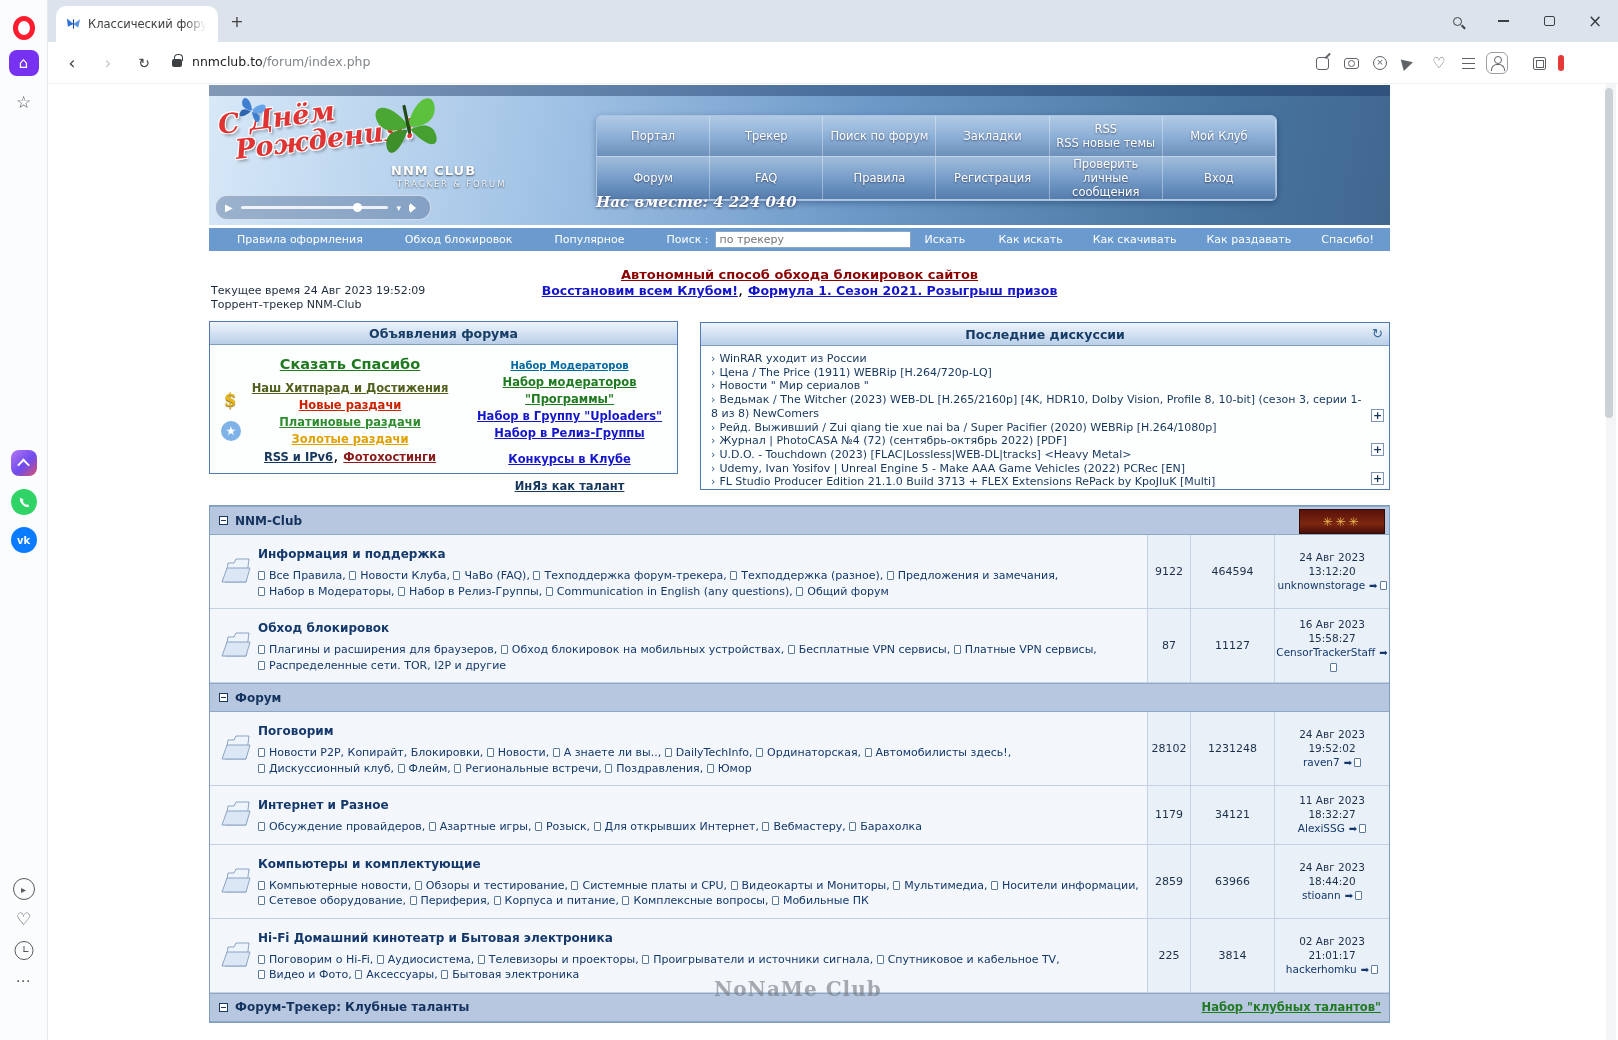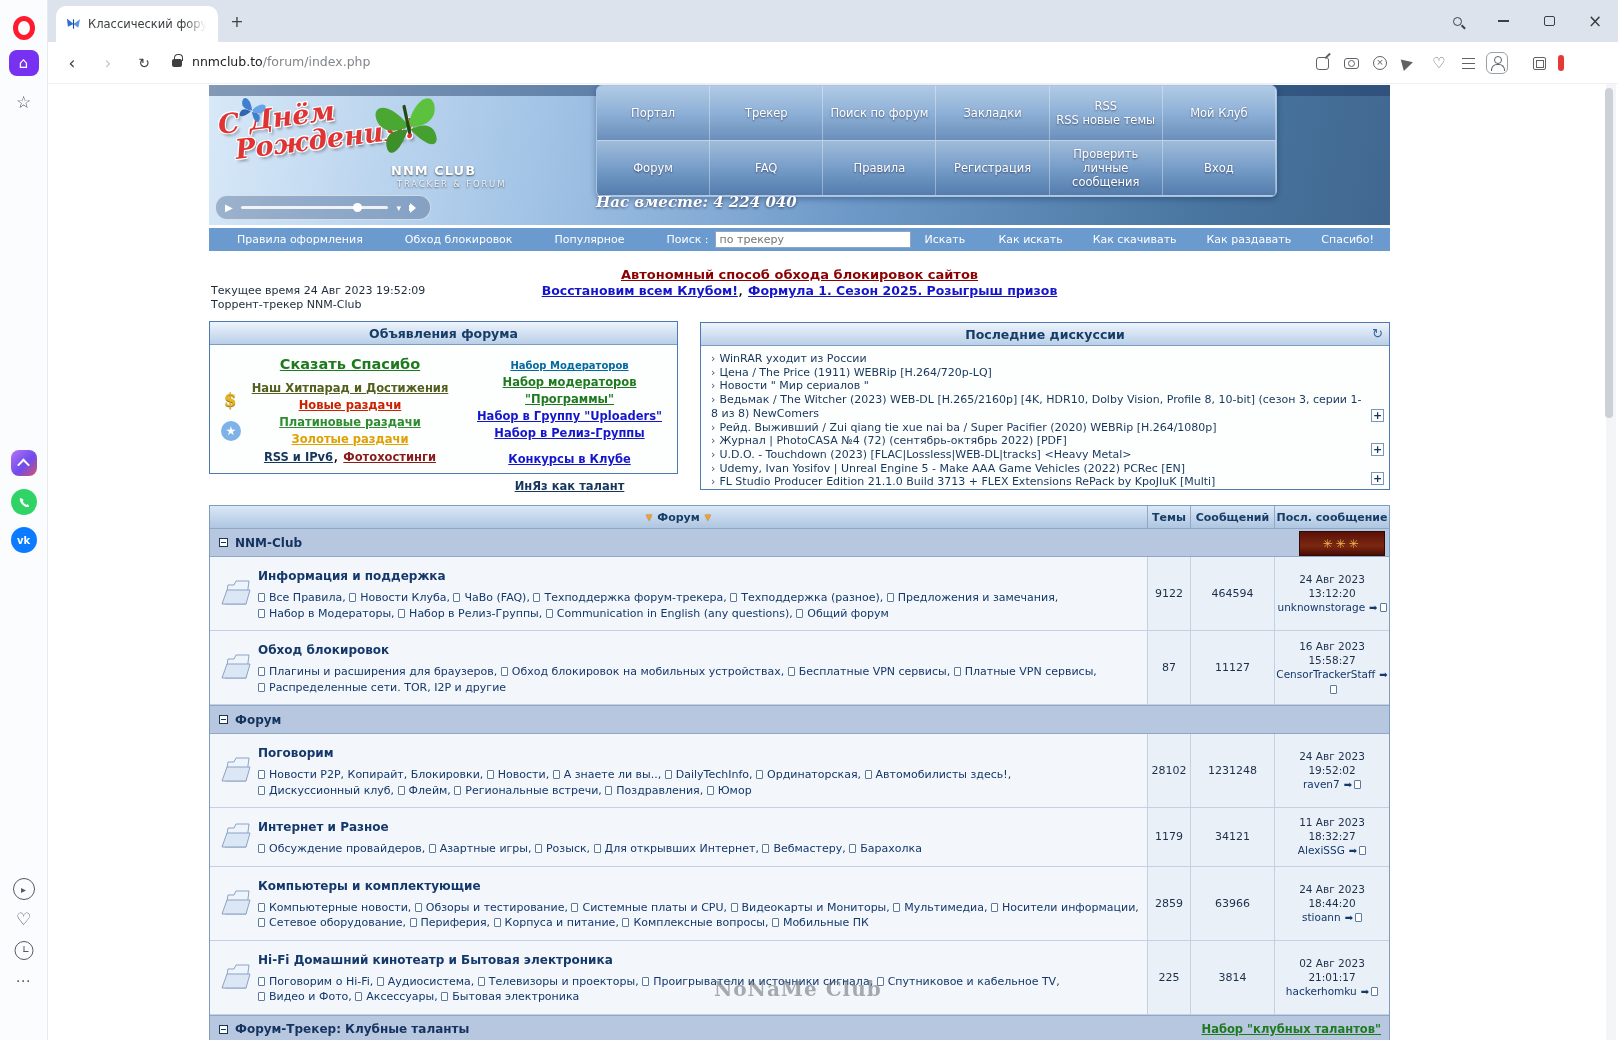--- a/index.html
+++ b/index.html
@@ -76,21 +76,21 @@
   .nnm-t1{position:absolute;left:180px;top:72px;color:#fff;font-weight:bold;font-size:13px;text-shadow:0 1px 2px rgba(0,0,0,.6);letter-spacing:1px}
   .nnm-t2{position:absolute;left:186px;top:88px;color:#f0f4f8;font-size:8.5px;letter-spacing:1.8px;text-shadow:0 1px 2px rgba(0,0,0,.6)}
   .player{position:absolute;left:6px;top:110px;width:216px;height:25px;border:1px solid rgba(255,255,255,.6);border-radius:12px;background:rgba(25,55,105,.30);display:flex;align-items:center;padding:0 9px;color:#fff}
   .pl-play{font-size:10px;cursor:pointer}
   .pl-track{flex:1;height:3px;background:rgba(255,255,255,.85);margin:0 8px;border-radius:2px;position:relative;cursor:pointer}
   .pl-dot{position:absolute;right:18%;top:-3px;width:9px;height:9px;background:#fff;border-radius:50%}
   .pl-dd{font-size:9px;margin-right:8px;cursor:pointer}
   .spk{display:flex;align-items:center;cursor:pointer}
   .spk b{width:3px;height:6px;background:#fff;display:block}
   .spk i{width:0;height:0;border:5px solid transparent;border-right:6px solid #fff;margin-left:-2px;transform:rotate(180deg)}
-  .nav-wrap{position:absolute;left:387px;top:0;width:681px;height:112px;border:1px solid #a9c4e2;border-radius:6px;background:linear-gradient(180deg,#8fb3da,#5d89bb);box-shadow:0 2px 6px rgba(10,30,70,.35);display:grid;grid-template-columns:repeat(6,1fr);grid-template-rows:1fr 1fr;overflow:hidden}
+  .nav-wrap{position:absolute;left:387px;top:30px;width:681px;height:86px;border:1px solid #a9c4e2;border-radius:6px;background:linear-gradient(180deg,#8fb3da,#5d89bb);box-shadow:0 2px 6px rgba(10,30,70,.35);display:grid;grid-template-columns:repeat(6,1fr);grid-template-rows:1fr 1fr;overflow:hidden}
   .nav-btn{border-right:1px solid rgba(255,255,255,.35);border-bottom:1px solid rgba(255,255,255,.35);display:flex;flex-direction:column;align-items:center;justify-content:center;color:#fff;font-size:11.5px;text-shadow:0 1px 2px rgba(0,0,40,.55);cursor:pointer;background:linear-gradient(180deg,rgba(255,255,255,.30),rgba(255,255,255,.08) 52%,rgba(0,10,40,.10));text-align:center;line-height:14px}
   .counter{position:absolute;left:387px;top:108px;width:681px;text-align:left;font-family:"DejaVu Serif",serif;font-style:italic;font-weight:bold;font-size:15px;color:#fff;text-shadow:0 1px 3px rgba(0,0,40,.6)}
 
   
   .site-toolbar{position:absolute;left:0;top:144px;width:1181px;height:23px;background:#6b9ace;display:flex;align-items:center;color:#fff;font-size:11px;padding:0 16px 0 28px}
   .tb-link{color:#fff;text-decoration:none;cursor:pointer;white-space:nowrap}
   #tb-left .tb-link{margin-right:42px}
   #tb-right{margin-left:auto}
   #tb-right .tb-link{margin-left:30px}
   .tb-label{margin-right:6px;white-space:nowrap}
@@ -329,21 +329,21 @@
         <span id="tb-right"><a class="tb-link">Как искать</a><a class="tb-link">Как скачивать</a><a class="tb-link">Как раздавать</a><a class="tb-link">Спасибо!</a></span>
       </div>
 
       <div class="time-block">
         <div>Текущее время 24 Авг 2023 19:52:09</div>
         <div>Торрент-трекер NNM-Club</div>
       </div>
       <div class="banners">
         <div class="b1"><a>Автономный способ обхода блокировок сайтов</a></div>
         <div class="b2">
-          <a class="blue">Восстановим всем Клубом!</a><span>, </span><a class="blue">Формула 1. Сезон 2025. Розыгрыш призов</a>
+          <a class="blue">Восстановим всем Клубом!</a><span>, </span><a class="blue">Формула 1. Сезон 2021. Розыгрыш призов</a>
         </div>
       </div>
 
       <div class="fbox box-ann">
         <div class="fbox-h">Объявления форума</div>
         <div class="ann-body">
           <span class="ann-ic ic-dollar">$</span>
           <span class="ann-ic ic-starc">★</span>
           <div class="ann-col-l" id="ann-left">
               <div class="ann-line"><a class="ann-link" style="color: rgb(31, 122, 31); font-size: 14.5px;">Сказать Спасибо</a></div>
@@ -381,28 +381,20 @@
             <div class="disc-item"><span class="disc-arrow">›</span><a class="disc-link">FL Studio Producer Edition 21.1.0 Build 3713 + FLEX Extensions RePack by KpoJIuK [Multi]</a></div>
           </div>
         <div id="disc-expanders">
             <div class="expander" style="top: 86px;">+</div>
             <div class="expander" style="top: 120px;">+</div>
             <div class="expander" style="top: 149px;">+</div>
           </div>
       </div>
 
       <div class="ftable">
-        <div class="ft-header">
-          <div class="fh-name">
-            <span class="sort">▼</span><span>Форум</span><span class="sort">▼</span>
-          </div>
-          <div class="fh-c fh-t">Темы</div>
-          <div class="fh-c fh-p">Сообщений</div>
-          <div class="fh-c fh-l">Посл. сообщение</div>
-        </div>
         <div id="ft-body">
             <div class="sec-row">
               <span class="minus-box"></span>
               <a class="sec-title">NNM-Club</a>
               <span class="club-banner">✳✳✳</span>
             </div>
             <div class="f-row">
               <div class="c-name">
                 <span class="fold">
                   <svg width="34" height="27" viewBox="0 0 34 27">

